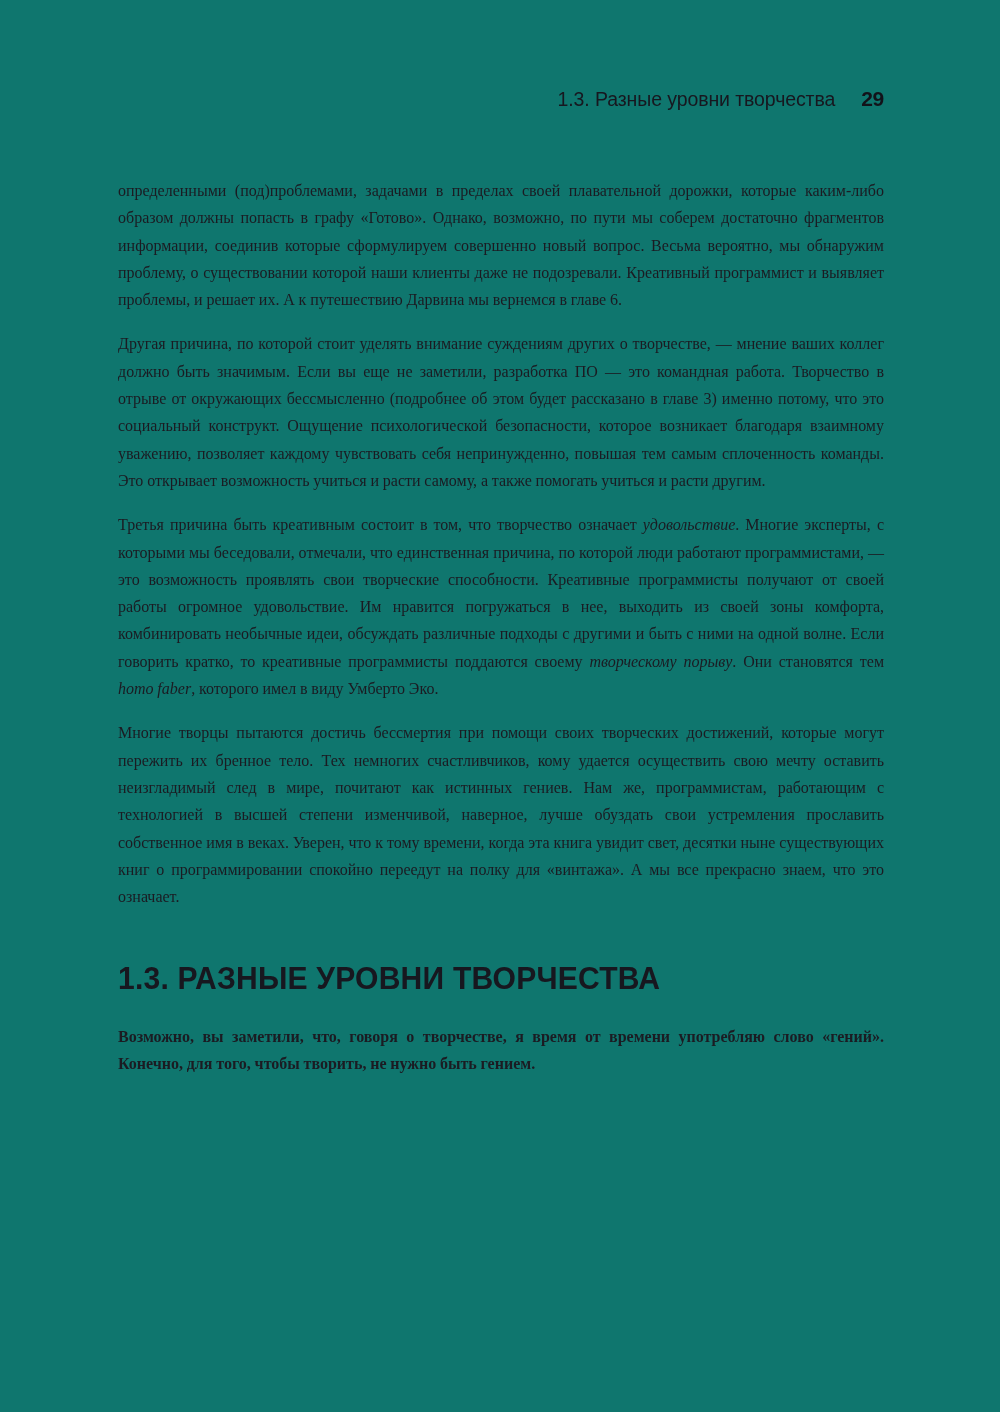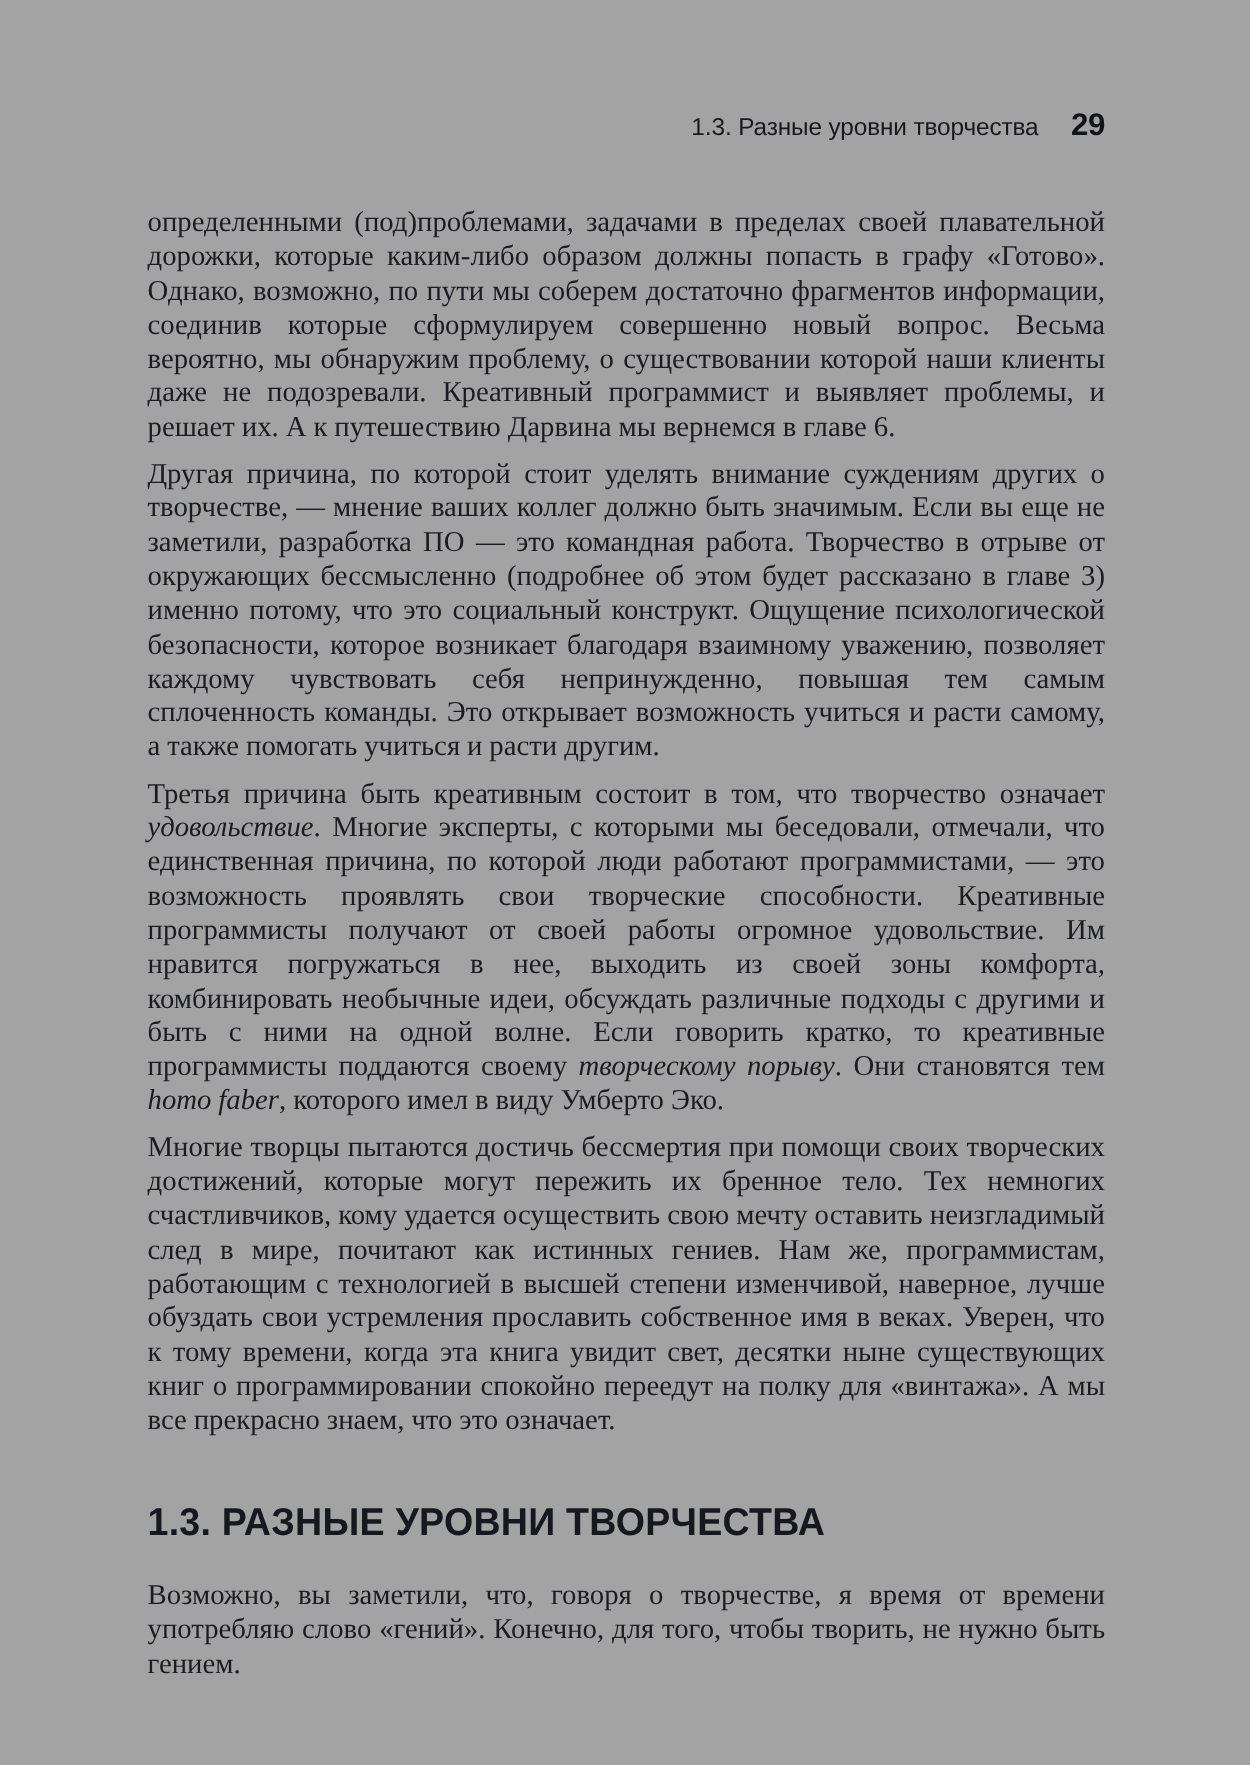--- a/index.html
+++ b/index.html
@@ -5,21 +5,21 @@
   html, body {
     margin: 0;
     padding: 0;
     background: #ffffff;
   }
 
   .page {
     position: relative;
     width: 1000px;
     height: 1412px;
-    background: #a3a3a3;
+    background: #0f766e;
     overflow: hidden;
     box-sizing: border-box;
   }
 
   
   .running-head {
     position: absolute;
     top: 88px;
     left: 118px;
     right: 116px;
@@ -33,49 +33,50 @@
     font-family: "Liberation Sans", sans-serif;
     font-size: 19.5px;
     line-height: 1;
     color: #17171f;
     letter-spacing: -0.1px;
     white-space: nowrap;
   }
 
   .running-head-pageno {
     font-family: "Liberation Sans", sans-serif;
-    font-size: 25px;
+    font-size: 21px;
     font-weight: bold;
     line-height: 1;
     color: #121219;
     letter-spacing: -0.3px;
   }
 
   
   .text-column {
     position: absolute;
     top: 160px;
     left: 118px;
     width: 766px;
   }
 
   p.body-par {
-    margin: 4px 0 10px 0;
+    margin: 17px 0 10px 0;
     font-family: "Liberation Serif", serif;
-    font-size: 23px;
+    font-size: 16px;
     line-height: 27.3px;
     color: #1b1b22;
     text-align: justify;
     text-justify: inter-word;
     hyphens: manual;
     word-spacing: -0.2px;
   }
 
   p.body-par:last-child {
     margin-bottom: 0;
+    font-weight: bold;
   }
 
   p.body-par em {
   }
 
   
   .section-heading {
     margin: 52px 0 26px 0;
     font-family: "Liberation Sans", sans-serif;
     font-weight: bold;

